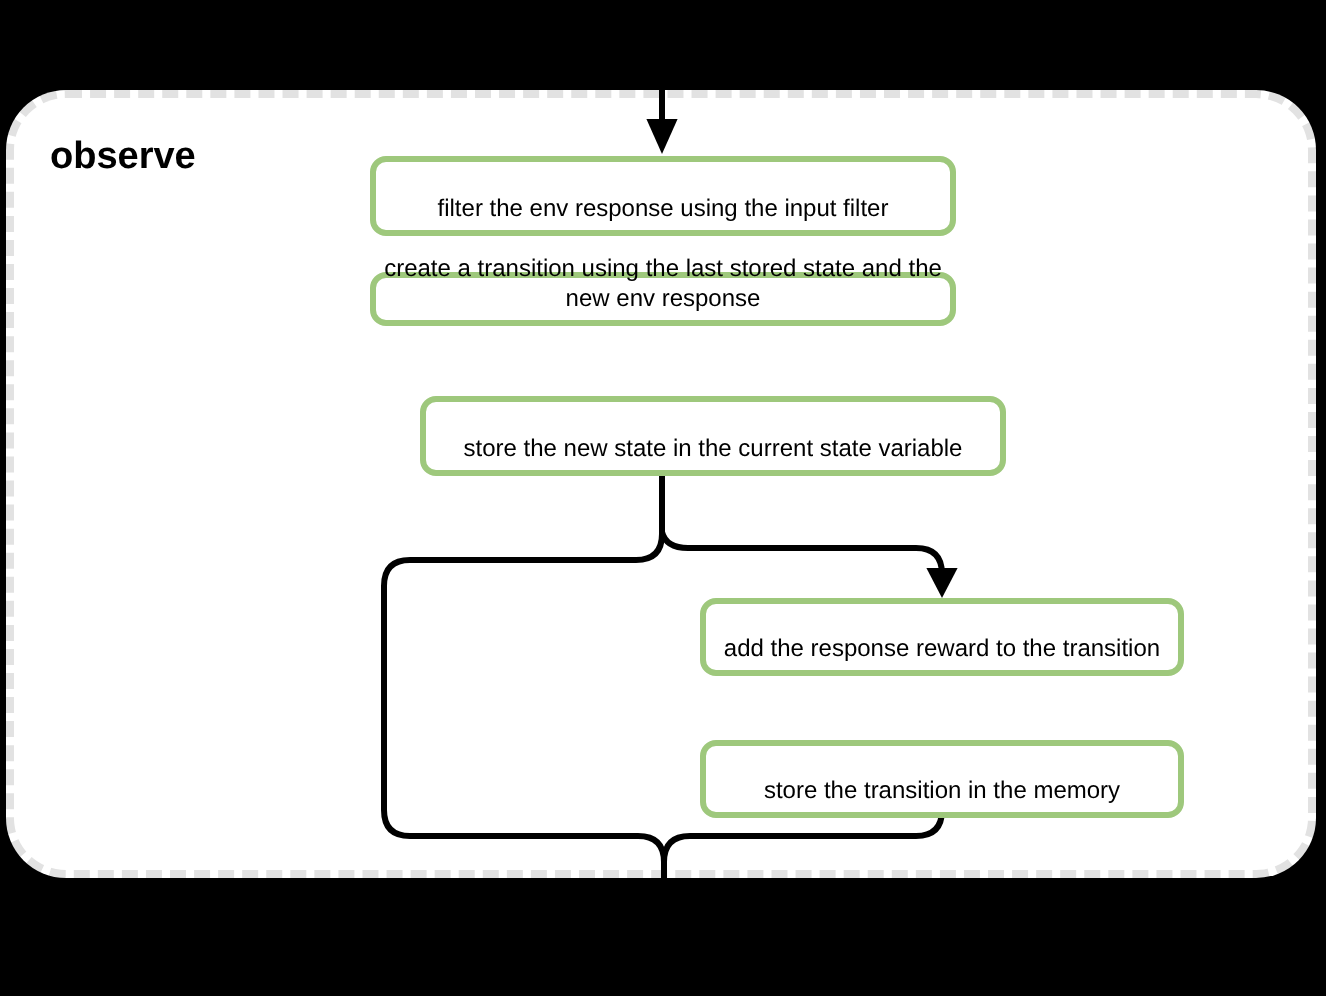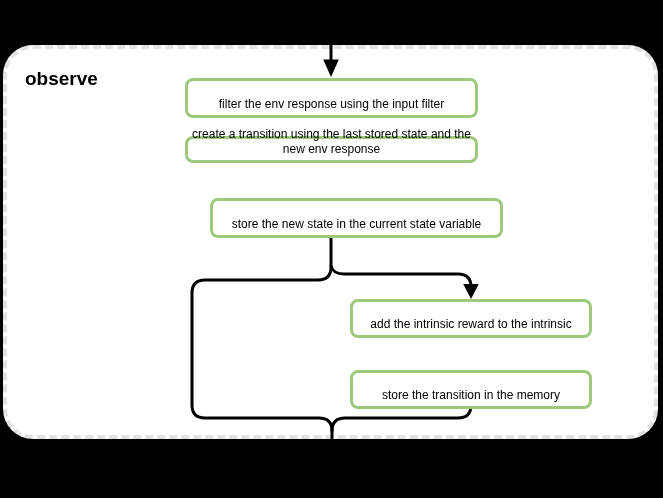--- a/index.html
+++ b/index.html
@@ -117,20 +117,20 @@
   <div class="node" id="node-2">
     <span>create a transition using the last stored state and the new env response</span>
   </div>
 
   <div class="node" id="node-3">
     <span>store the new state in the current state variable</span>
   </div>
 
 
   <div class="node" id="node-4">
-    <span>add the intrinsic reward to the intrinsic</span>
+    <span>add the response reward to the transition</span>
   </div>
 
   <div class="node" id="node-5">
     <span>store the transition in the memory</span>
   </div>
 
 </div>
 
 </body></html>

